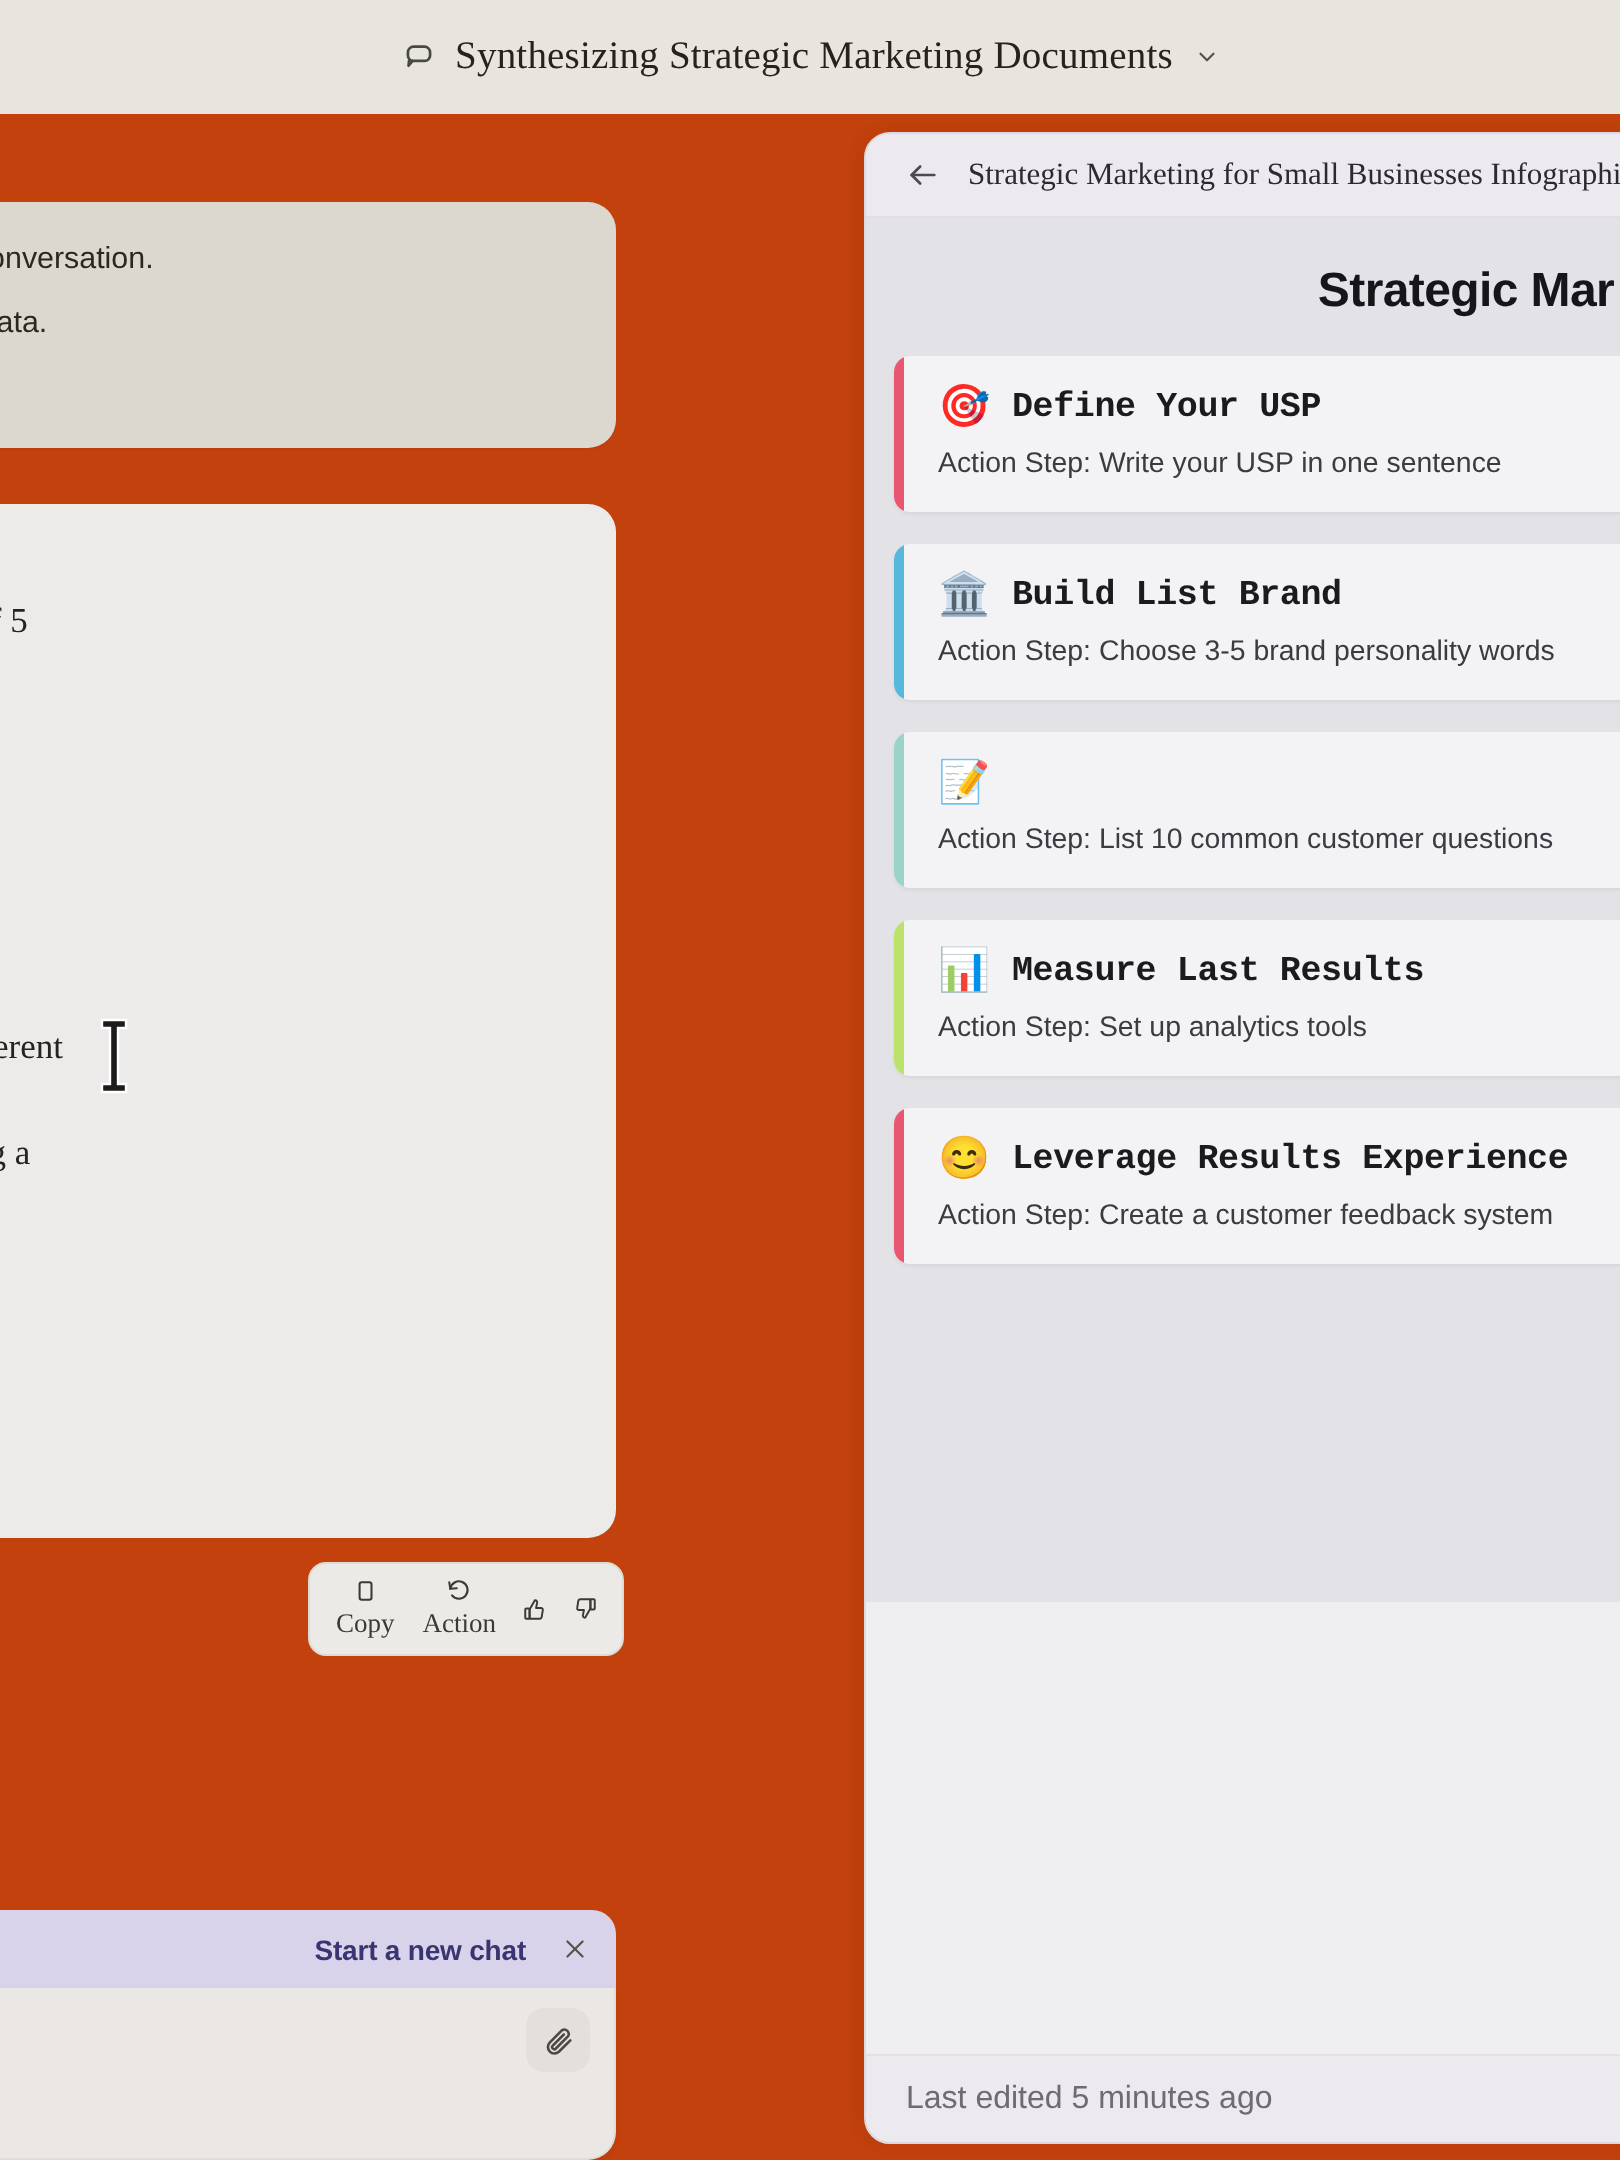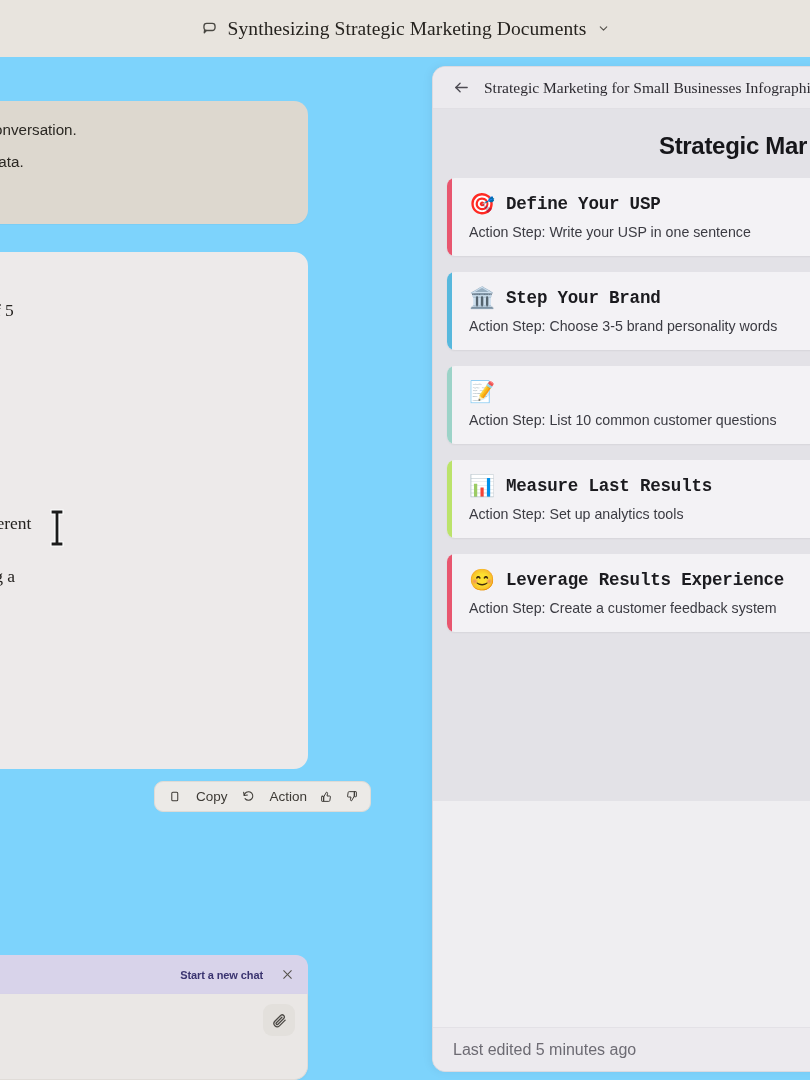--- a/index.html
+++ b/index.html
@@ -9,21 +9,21 @@
     overflow: hidden;
     background: #e8e4de;
     font-family: "Liberation Sans", sans-serif;
     -webkit-font-smoothing: antialiased;
   }
 
   
   .app {
     position: relative;
     width: 810px; height: 1080px;
-    background: #7dd3fc;
+    background: #c2410c;
     overflow: hidden;
   }
 
   
   .topbar {
     position: absolute;
     top: 0; left: 0; right: 0;
     height: 57px;
     display: flex;
     align-items: center;
@@ -103,29 +103,30 @@
     margin-top: 12px;
     margin-left: 398px;
     padding: 5px 8px;
     background: #eceae7;
     border: 1px solid #dedbd6;
     border-radius: 9px;
   }
   .act-btn {
     display: inline-flex;
     align-items: center;
-    gap: 15px;
+    gap: 2px;
     padding: 2px 5px;
     border-radius: 6px;
     background: transparent;
     border: none;
     color: #3d3a35;
-    font-family: Liberation Sans, sans-serif;
+    font-family: Liberation Serif, serif;
     font-size: 13.5px;
     cursor: pointer;
+    flex-direction: column;
   }
   .act-btn svg { width: 13px; height: 13px; display:block; }
   .act-icon-only { padding: 2px 4px; }
 
   
   .composer-wrap {
     position: absolute;
     left: 0; right: 0;
     bottom: 0;
     padding: 0 14px 0 14px;
@@ -137,21 +138,21 @@
     background: #d8d3ea;
     border-radius: 12px 12px 0 0;
     height: 39px;
     display: flex;
     align-items: center;
     justify-content: flex-end;
     padding: 0 14px 0 14px;
     gap: 18px;
   }
   .new-chat-label {
-    font-size: 11px;
+    font-size: 14px;
     font-weight: bold;
     color: #3a3470;
     font-family: "Liberation Sans", sans-serif;
     letter-spacing: -0.1px;
   }
   .close-icon { width: 13px; height: 13px; color: #55524c; display:block; cursor:pointer; }
   .composer {
     position: relative;
     background: #eae7e5;
     border: 1px solid #e0dcd8;
@@ -443,21 +444,21 @@
           <div class="card-head">
             <span class="card-emoji">🎯</span>
             <span class="card-title">Define Your USP</span>
           </div>
           <div class="card-step">Action Step: Write your USP in one sentence</div>
         </div>
 
         <div class="card" style="--accent:#57b8dd">
           <div class="card-head">
             <span class="card-emoji">🏛️</span>
-            <span class="card-title">Step Your Brand</span>
+            <span class="card-title">Build List Brand</span>
           </div>
           <div class="card-step">Action Step: Choose 3-5 brand personality words</div>
         </div>
 
         <div class="card" style="--accent:#9cd3c8">
           <div class="card-head">
             <span class="card-emoji">📝</span>
           </div>
           <div class="card-step">Action Step: List 10 common customer questions</div>
         </div>

